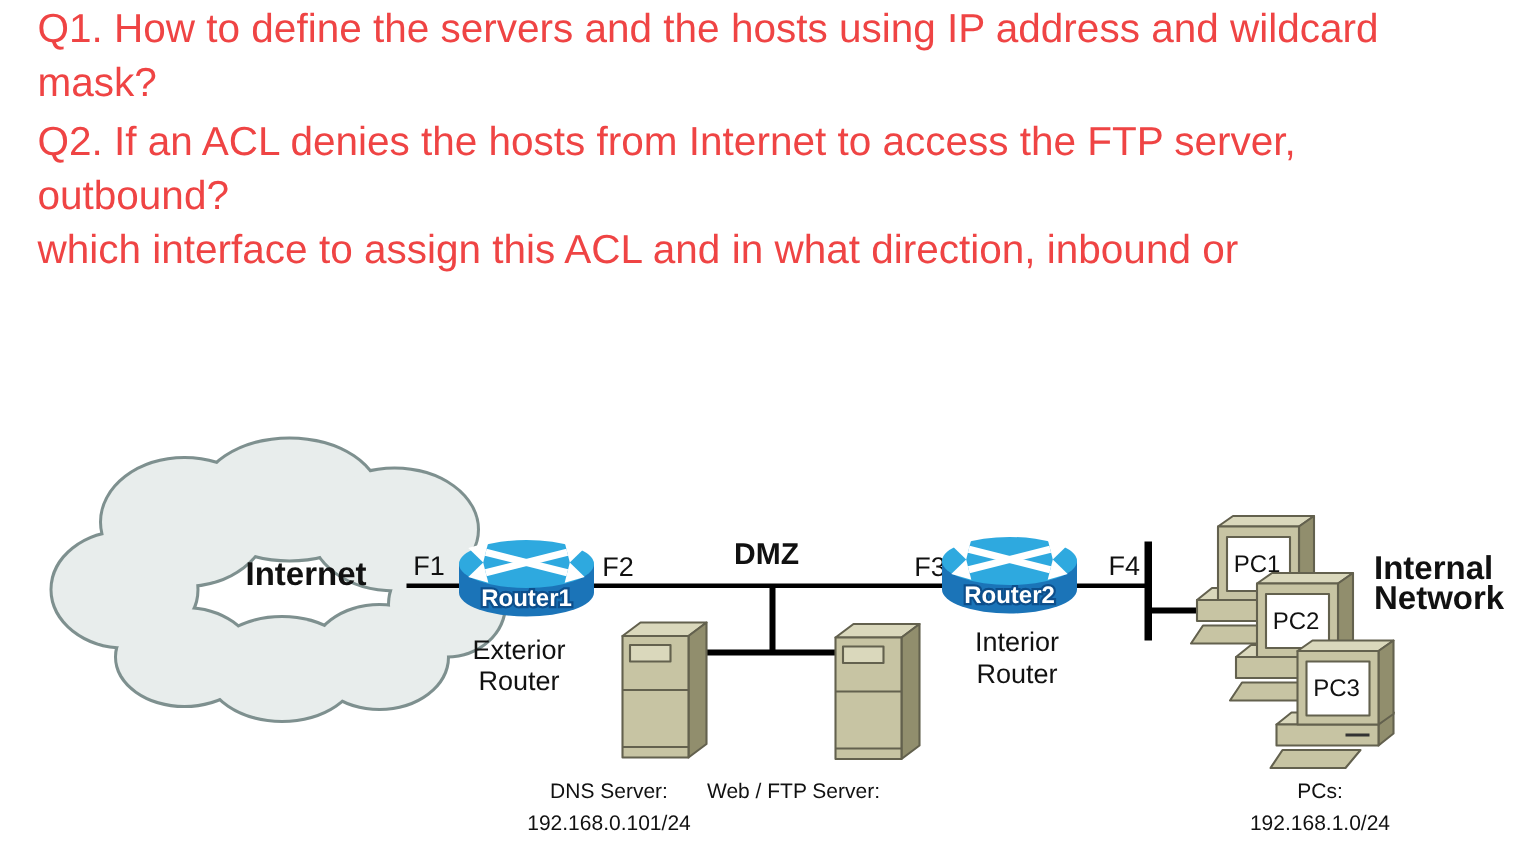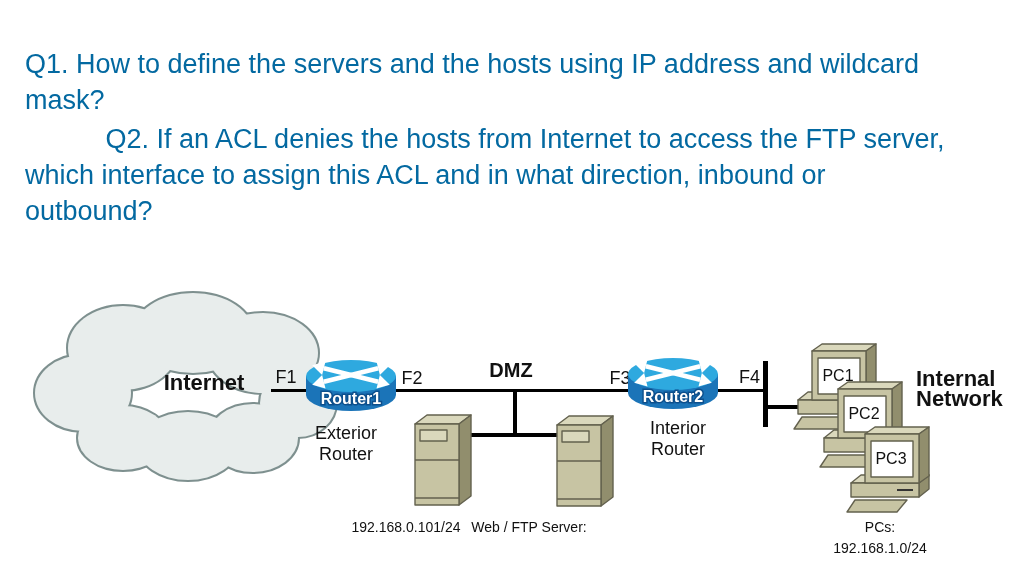--- a/index.html
+++ b/index.html
@@ -1,22 +1,22 @@
 <!DOCTYPE html>
 <html style="--background: #FFFFFF; --line: #000000; --cloud-fill: #E8EDEC; --cloud-stroke: #7E908F; --router-top: #2EA9DF; --router-body: #1B74B8; --router-label-outline: #0D4F8C; --device-front: #C7C4A3; --device-side: #918E6D; --device-top: #DAD8BC; --screen: #FFFFFF;"><head>
 <meta charset="utf-8">
 <style>
   html,body{margin:0;padding:0;background:#fff;}
   #canvas{position:relative;width:1024px;height:574px;background:var(--background,#fff);
           font-family:"Liberation Sans",sans-serif;color:#111;overflow:hidden;}
   .abs{position:absolute;}
   
-  .questions{left:25px;top:1px;width:1000px;font-size:27px;line-height:36px;color:#0369a1;margin-top:45px;}
+  .questions{left:25px;top:1px;width:1000px;font-size:27px;line-height:36px;color:#ef4444;}
   .qline{display:block;white-space:nowrap;}
-  .q2block{margin-top:3px;text-align:center;}
+  .q2block{margin-top:3px;}
   
   .lbl{position:absolute;text-align:center;}
   .bold{font-weight:bold;}
   .iflabel{font-size:18px;}
   .rolelabel{font-size:18px;line-height:21px;}
   .caption{font-size:14px;line-height:21px;}
   .netlabel{font-size:22px;line-height:20px;font-weight:bold;text-align:left;}
   
   .line{position:absolute;background:var(--line,#000);}
   
@@ -38,22 +38,22 @@
 </style>
 </head>
 <body>
 
 <div id="canvas">
 
   <div class="abs questions">
     <span class="qline">Q1. How to define the servers and the hosts using IP address and wildcard</span>
     <span class="qline">mask?</span>
     <span class="qline q2block">Q2. If an ACL denies the hosts from Internet to access the FTP server,</span>
+    <span class="qline">outbound?</span>
     <span class="qline">which interface to assign this ACL and in what direction, inbound or</span>
-    <span class="qline">outbound?</span>
   </div>
 
   <svg class="abs" style="left:28px;top:288px;" width="310" height="196" viewBox="0 0 310 196">
     <g class="f-cloud s-cloud">
       <ellipse cx="55" cy="105" rx="48" ry="38"></ellipse>
       <ellipse cx="95" cy="60" rx="55" ry="42"></ellipse>
       <ellipse cx="165" cy="45" rx="60" ry="40"></ellipse>
       <ellipse cx="235" cy="65" rx="55" ry="40"></ellipse>
       <ellipse cx="270" cy="115" rx="38" ry="34"></ellipse>
       <ellipse cx="225" cy="150" rx="45" ry="34"></ellipse>
@@ -183,20 +183,21 @@
     <rect class="f-screen dev-stroke" x="26" y="15" width="42" height="36"></rect>
     <text class="pc-label" x="46" y="38">PC3</text>
   </svg>
 
   <div class="abs netlabel" style="left:916px;top:369px;">
     <span class="qline">Internal</span>
     <span class="qline">Network</span>
   </div>
 
   <div class="lbl caption" style="left:331px;top:517px;width:150px;">
+    <span class="qline">DNS Server:</span>
     <span class="qline">192.168.0.101/24</span>
   </div>
   <div class="lbl caption" style="left:454px;top:517px;width:150px;">
     <span class="qline">Web / FTP Server:</span>
   </div>
   <div class="lbl caption" style="left:805px;top:517px;width:150px;">
     <span class="qline">PCs:</span>
     <span class="qline">192.168.1.0/24</span>
   </div>
 

